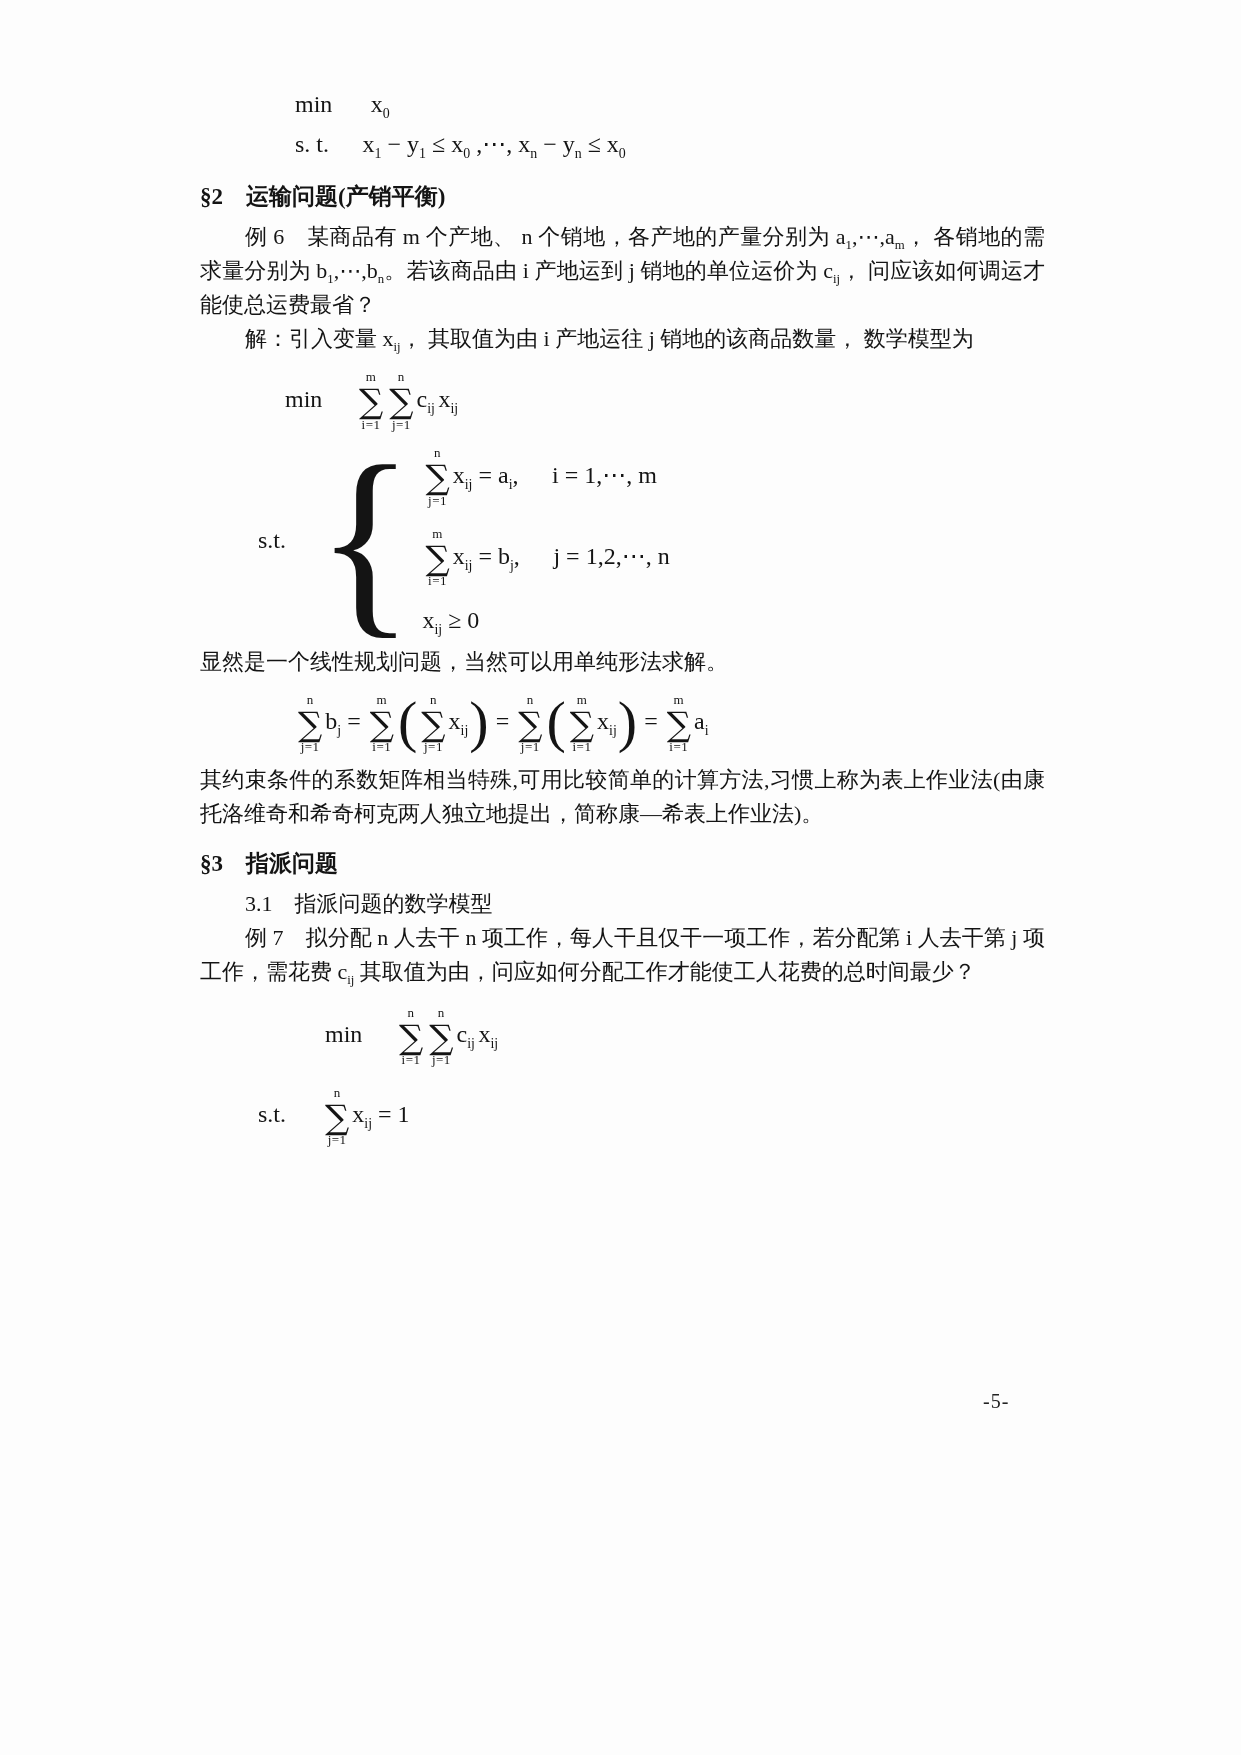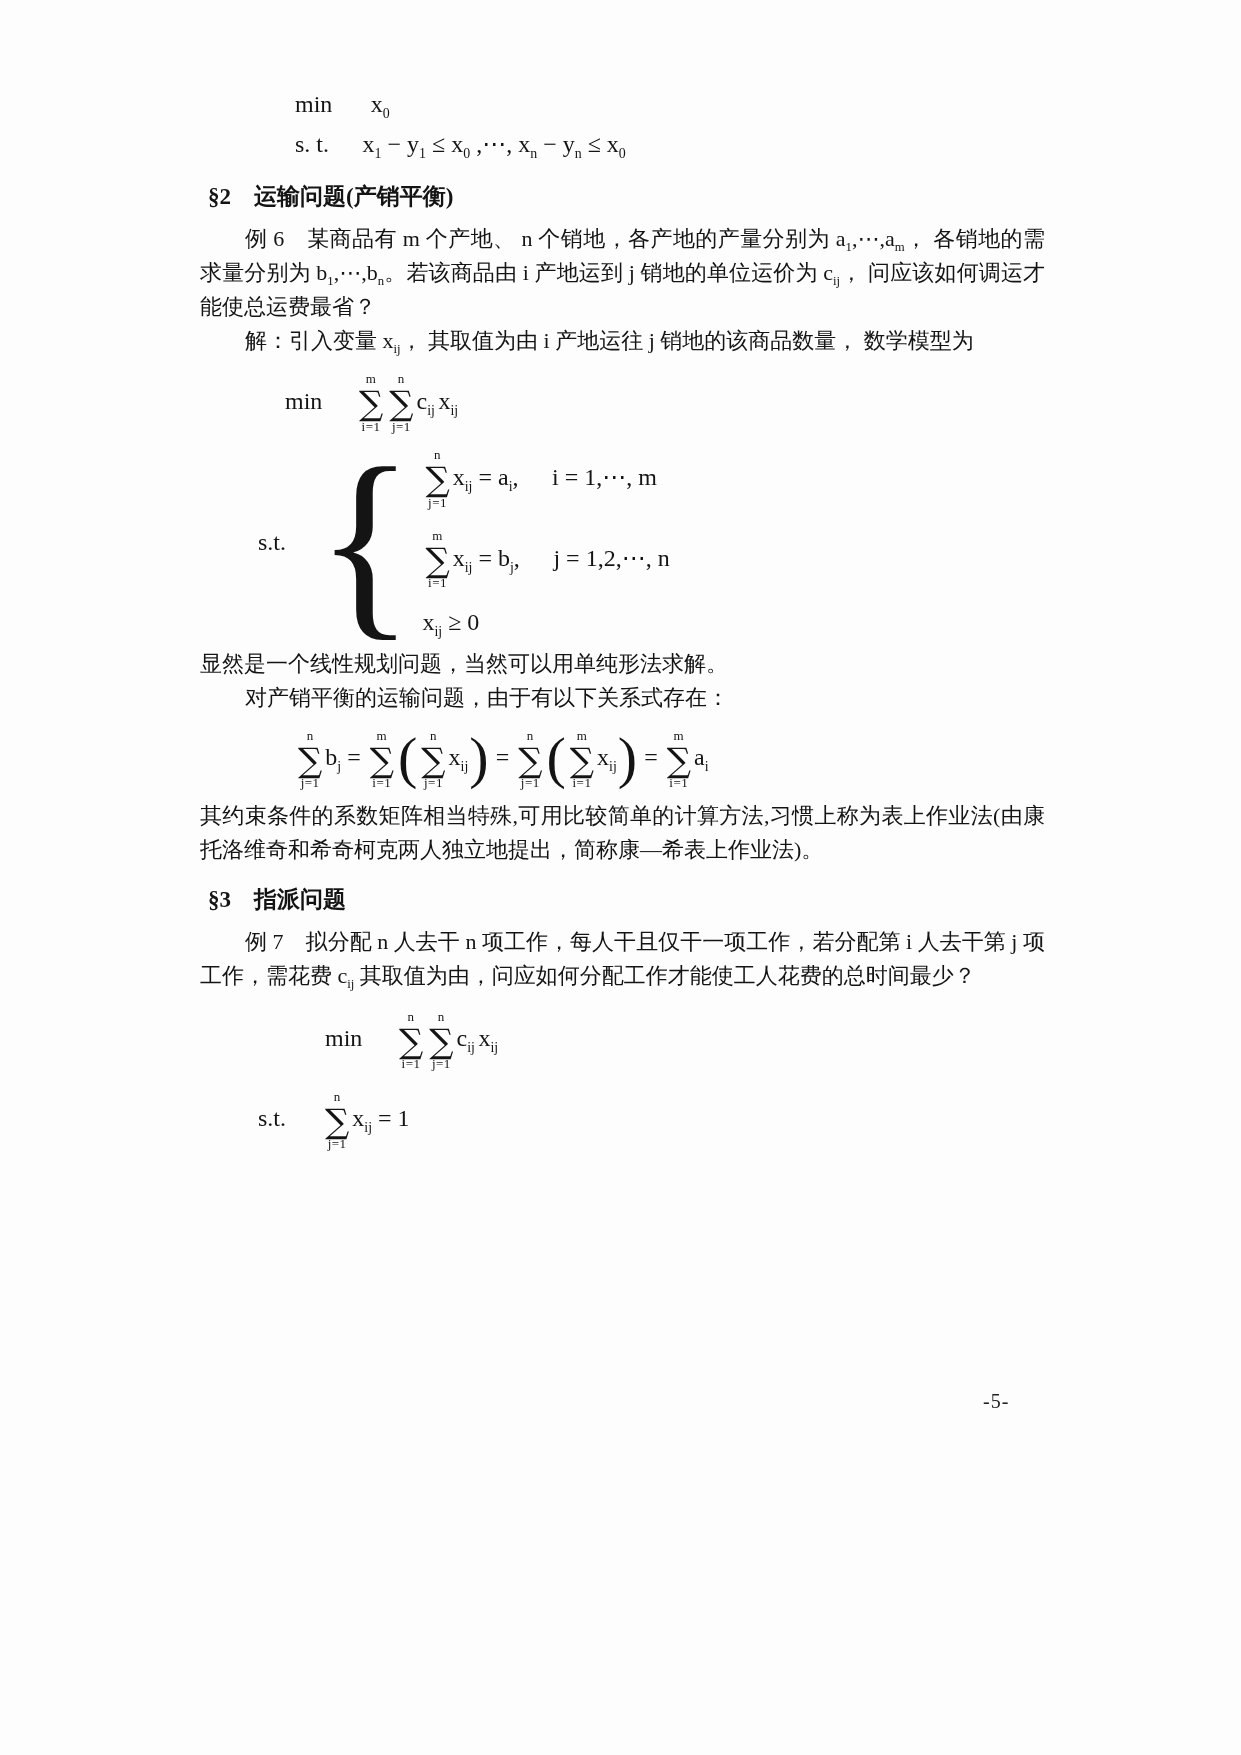--- a/index.html
+++ b/index.html
@@ -7,21 +7,21 @@
     width:1241px;height:1755px;position:relative;
     background:#fdfdfd;color:#141414;
     font-family:"Liberation Serif","DejaVu Serif","DejaVu Sans",serif;
   }
   .content{
     position:absolute;left:200px;top:80px;width:845px;
     font-size:22px;line-height:34px;
   }
   .para{text-align:justify;margin:0;}
   .para.indent{text-indent:45px;}
-  .heading{margin:8px;font-size:23px;}
+  .heading{margin:0;font-size:23px;}
   .mt-16{margin-top:16px;}
   .mt-10{margin-top:10px;}
   .mt-6{margin-top:6px;}
   
   .eq{font-size:24px;line-height:40px;white-space:nowrap;}
   .eq-tall{line-height:78px;}
   sub{font-size:0.58em;line-height:0;}
   .sp{display:inline-block;}
   .sum{
     display:inline-flex;flex-direction:column;align-items:center;
@@ -84,21 +84,20 @@
       <div class="eq" style="line-height:62px;"><span class="sum">
             <span class="lim">m</span>
             <span class="sg">∑</span>
             <span class="lim">i=1</span>
           </span><span class="mt">x<sub>ij</sub></span><span class="mt"> = </span><span class="mt">b<sub>j</sub></span><span class="mt">,</span><span class="sp" style="width: 1.4em;"></span><span class="mt">j = 1,2,⋯, n</span></div>
       <div class="eq" style="line-height:30px;"><span class="mt">x<sub>ij</sub></span><span class="mt"> ≥ 0</span></div>
     </div>
   </div>
 
   <p class="para mt-10">显然是一个线性规划问题，当然可以用单纯形法求解。</p>
-  <p class="para indent">对产销平衡的运输问题，由于有以下关系式存在：</p>
 
   <div class="eq" style="margin-left:95px;line-height:84px;"><span class="sum">
         <span class="lim">n</span>
         <span class="sg">∑</span>
         <span class="lim">j=1</span>
       </span><span class="mt">b<sub>j</sub></span><span class="mt"> = </span><span class="sum">
         <span class="lim">m</span>
         <span class="sg">∑</span>
         <span class="lim">i=1</span>
       </span><span class="big">(</span><span class="sum">
@@ -115,20 +114,21 @@
         <span class="lim">i=1</span>
       </span><span class="mt">x<sub>ij</sub></span><span class="big">)</span><span class="mt"> = </span><span class="sum">
         <span class="lim">m</span>
         <span class="sg">∑</span>
         <span class="lim">i=1</span>
       </span><span class="mt">a<sub>i</sub></span></div>
 
   <p class="para">其约束条件的系数矩阵相当特殊,可用比较简单的计算方法,习惯上称为表上作业法(由康托洛维奇和希奇柯克两人独立地提出，简称康—希表上作业法)。</p>
 
   <h2 class="heading mt-16">§3　指派问题</h2>
+  <p class="para mt-6" style="margin-left:45px;">3.1　指派问题的数学模型</p>
 
   <p class="para indent"><span class="mt">例 7　拟分配 </span><span class="mt">n</span><span class="mt"> 人去干 </span><span class="mt">n</span><span class="mt"> 项工作，每人干且仅干一项工作，若分配第 </span><span class="mt">i</span><span class="mt"> 人去干第 </span><span class="mt">j</span><span class="mt"> 项工作，需花费 </span><span class="mt">c<sub>ij</sub></span><span class="mt"> 其取值为由，问应如何分配工作才能使工人花费的总时间最少？</span></p>
 
   <div class="eq eq-tall" style="margin-left:125px;margin-top:6px;"><span class="mt">min</span><span class="sp" style="width: 1.4em;"></span><span class="sum">
         <span class="lim">n</span>
         <span class="sg">∑</span>
         <span class="lim">i=1</span>
       </span><span class="sum">
         <span class="lim">n</span>
         <span class="sg">∑</span>

